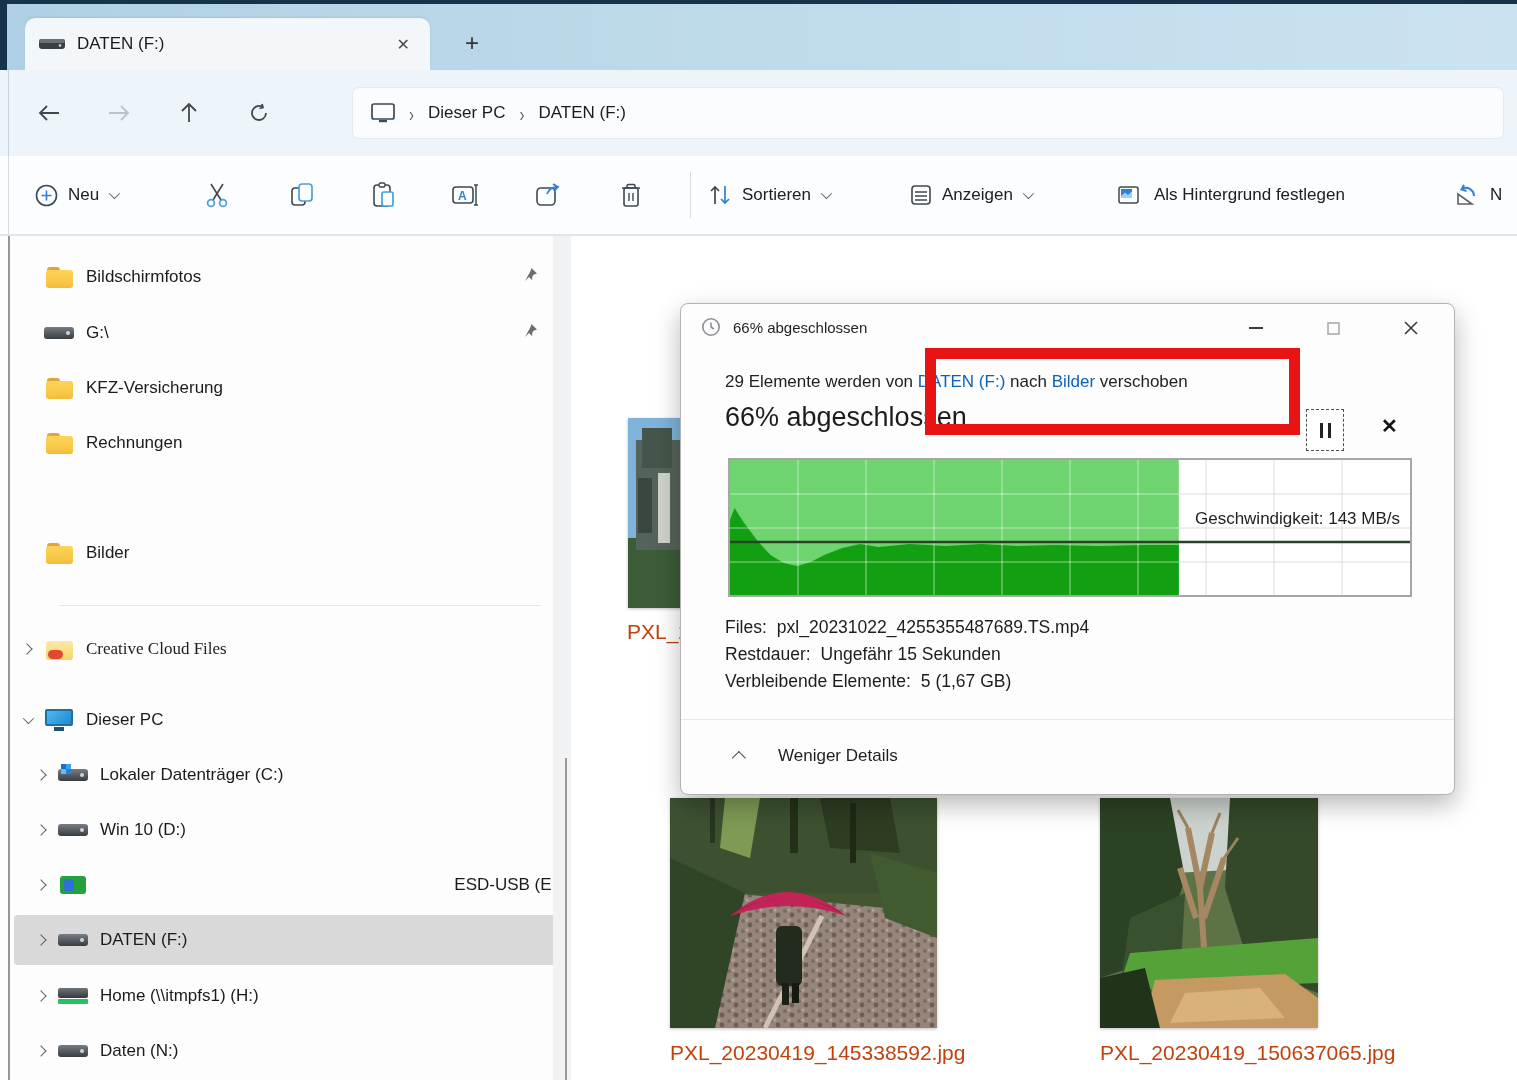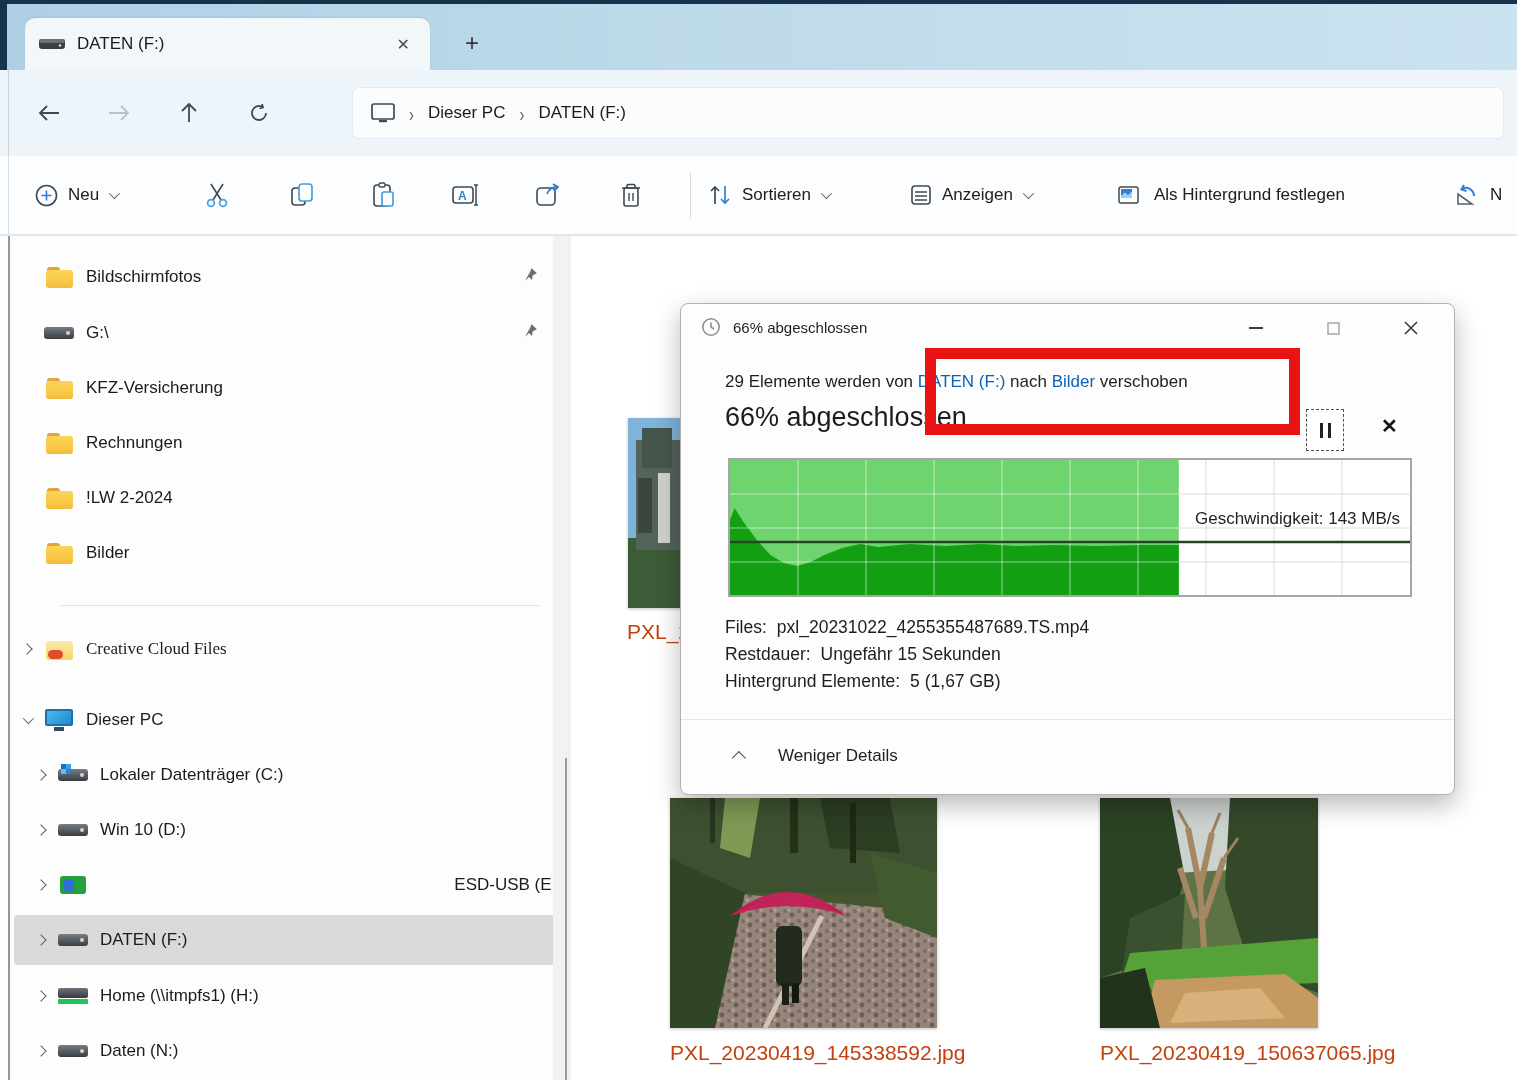--- a/index.html
+++ b/index.html
@@ -285,30 +285,20 @@
         <span class="row-chev"></span>
         <span class="row-icon">
             <span class="icon-folder">
               <i></i>
               <b></b>
             </span>
           </span>
         <span class="row-label">Rechnungen</span>
       </div>
 
-      <div class="side-row" style="top:237px;">
-        <span class="row-chev"></span>
-        <span class="row-icon">
-            <span class="icon-folder">
-              <i></i>
-              <b></b>
-            </span>
-          </span>
-        <span class="row-label">!LW 2-2024</span>
-      </div>
 
       <div class="side-row" style="top:292px;">
         <span class="row-chev"></span>
         <span class="row-icon">
             <span class="icon-folder">
               <i></i>
               <b></b>
             </span>
           </span>
         <span class="row-label">Bilder</span>
@@ -551,21 +541,21 @@
             <line x1="0" x2="680" y1="102" y2="102"></line>
           </g>
         <line id="trend-line" x1="0" y1="82" x2="680" y2="82" stroke-width="2.5" stroke="#274427"></line>
       </svg>
       <div class="speed-label">Geschwindigkeit: 143 MB/s</div>
     </div>
 
     <div class="dlg-fields">
       <div><span class="lbl">Files:</span><span>pxl_20231022_4255355487689.TS.mp4</span></div>
       <div><span class="lbl">Restdauer:</span><span>Ungefähr 15 Sekunden</span></div>
-      <div><span class="lbl">Hintergrund Elemente:</span><span>5 (1,67 GB)</span></div>
+      <div><span class="lbl">Verbleibende Elemente:</span><span>5 (1,67 GB)</span></div>
     </div>
 
     <div class="dlg-sep"></div>
     <div class="less-details">
       <span class="caret-up"></span>
       <span>Weniger Details</span>
     </div>
   </div>
 
   <div class="annotation"></div>

